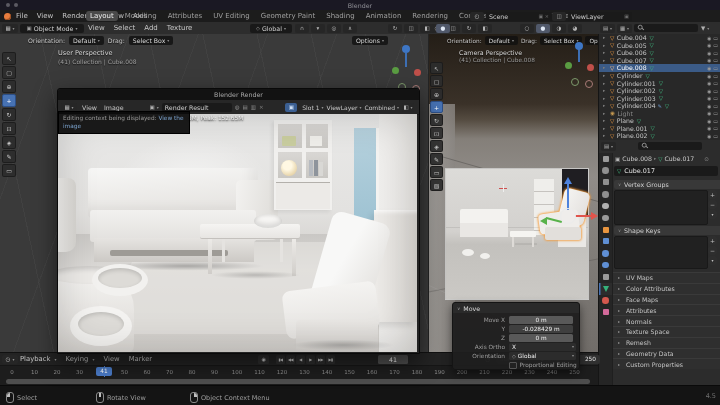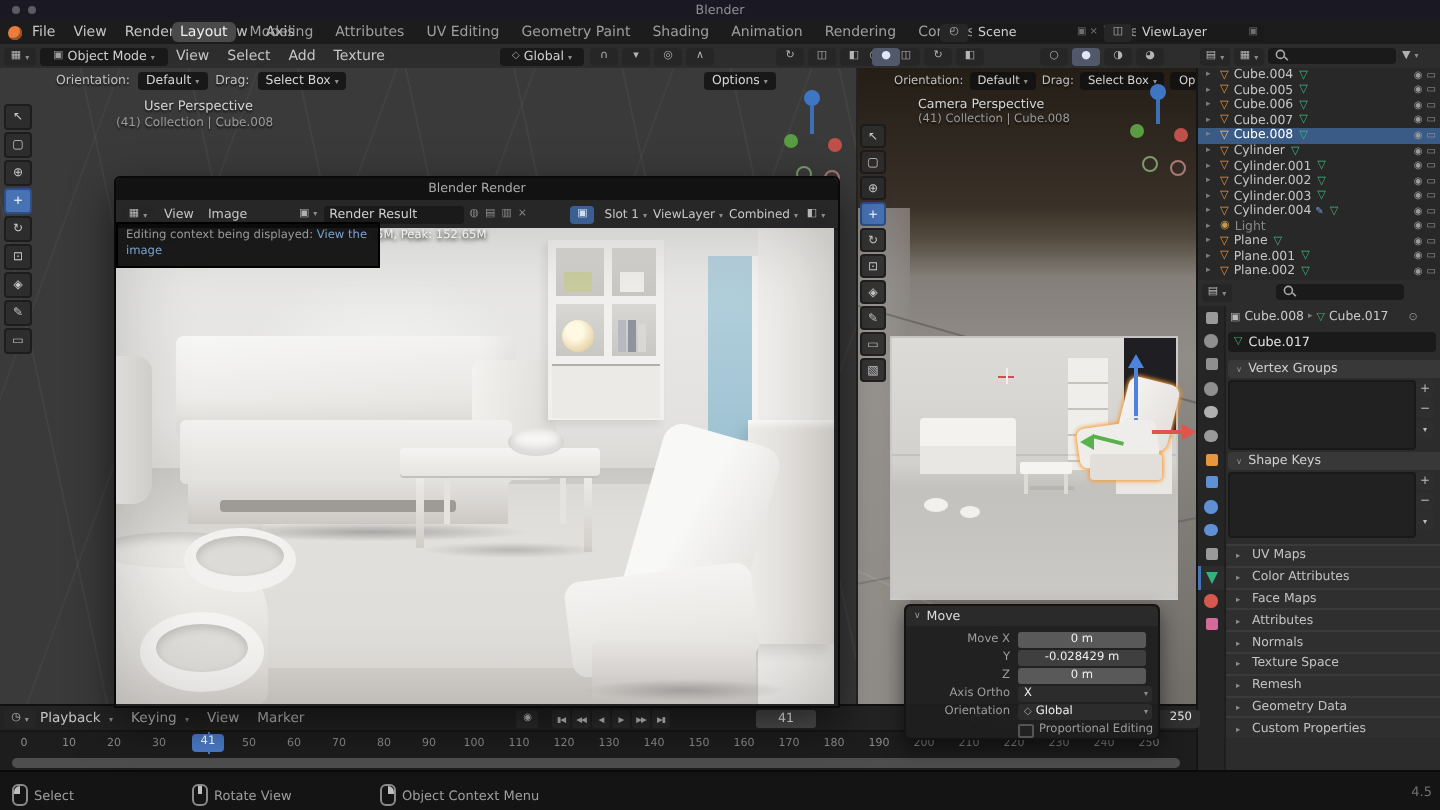--- a/index.html
+++ b/index.html
@@ -171,21 +171,21 @@
       <span class="ovl-btn">
           <span>Select Box</span>
           <span class="caret">▾</span>
         </span>
     </div>
     <div class="a ovl-btn" style="left:352px;top:2px;">
         <span>Options</span>
         <span class="caret">▾</span>
       </div>
     <div class="a" style="left:58px;top:15px;">
-      <div class="ovl-label" style="font-size:6.5px;color:#d6d6d6;margin-left:14px;">User Perspective</div>
+      <div class="ovl-label" style="font-size:6.5px;color:#d6d6d6;">User Perspective</div>
       <div class="ovl-label" style="font-size:6px;color:#9c9c9c;margin-top:1px;">(41) Collection | Cube.008</div>
     </div>
     <div class="a" id="vpl-tools" style="left:2px;top:18px;">
         <div class="tool-btn">↖</div>
         <div class="tool-btn">▢</div>
         <div class="tool-btn">⊕</div>
         <div class="tool-btn active">+</div>
         <div class="tool-btn">↻</div>
         <div class="tool-btn">⊡</div>
         <div class="tool-btn">◈</div>

